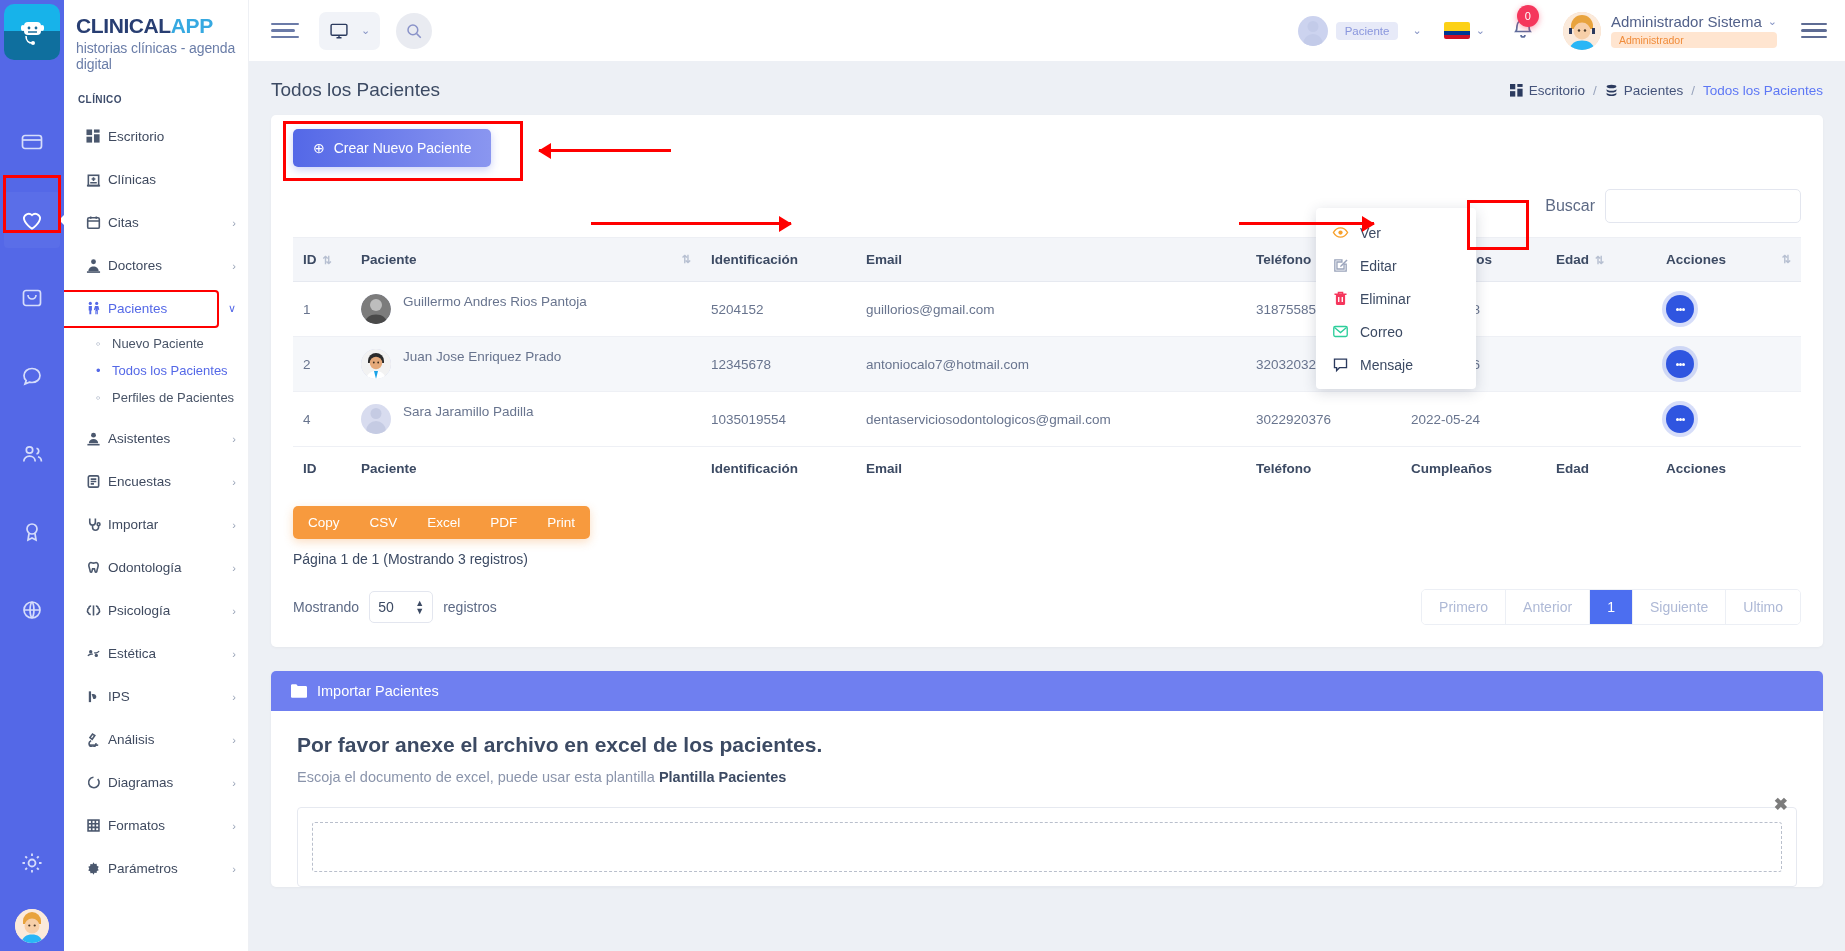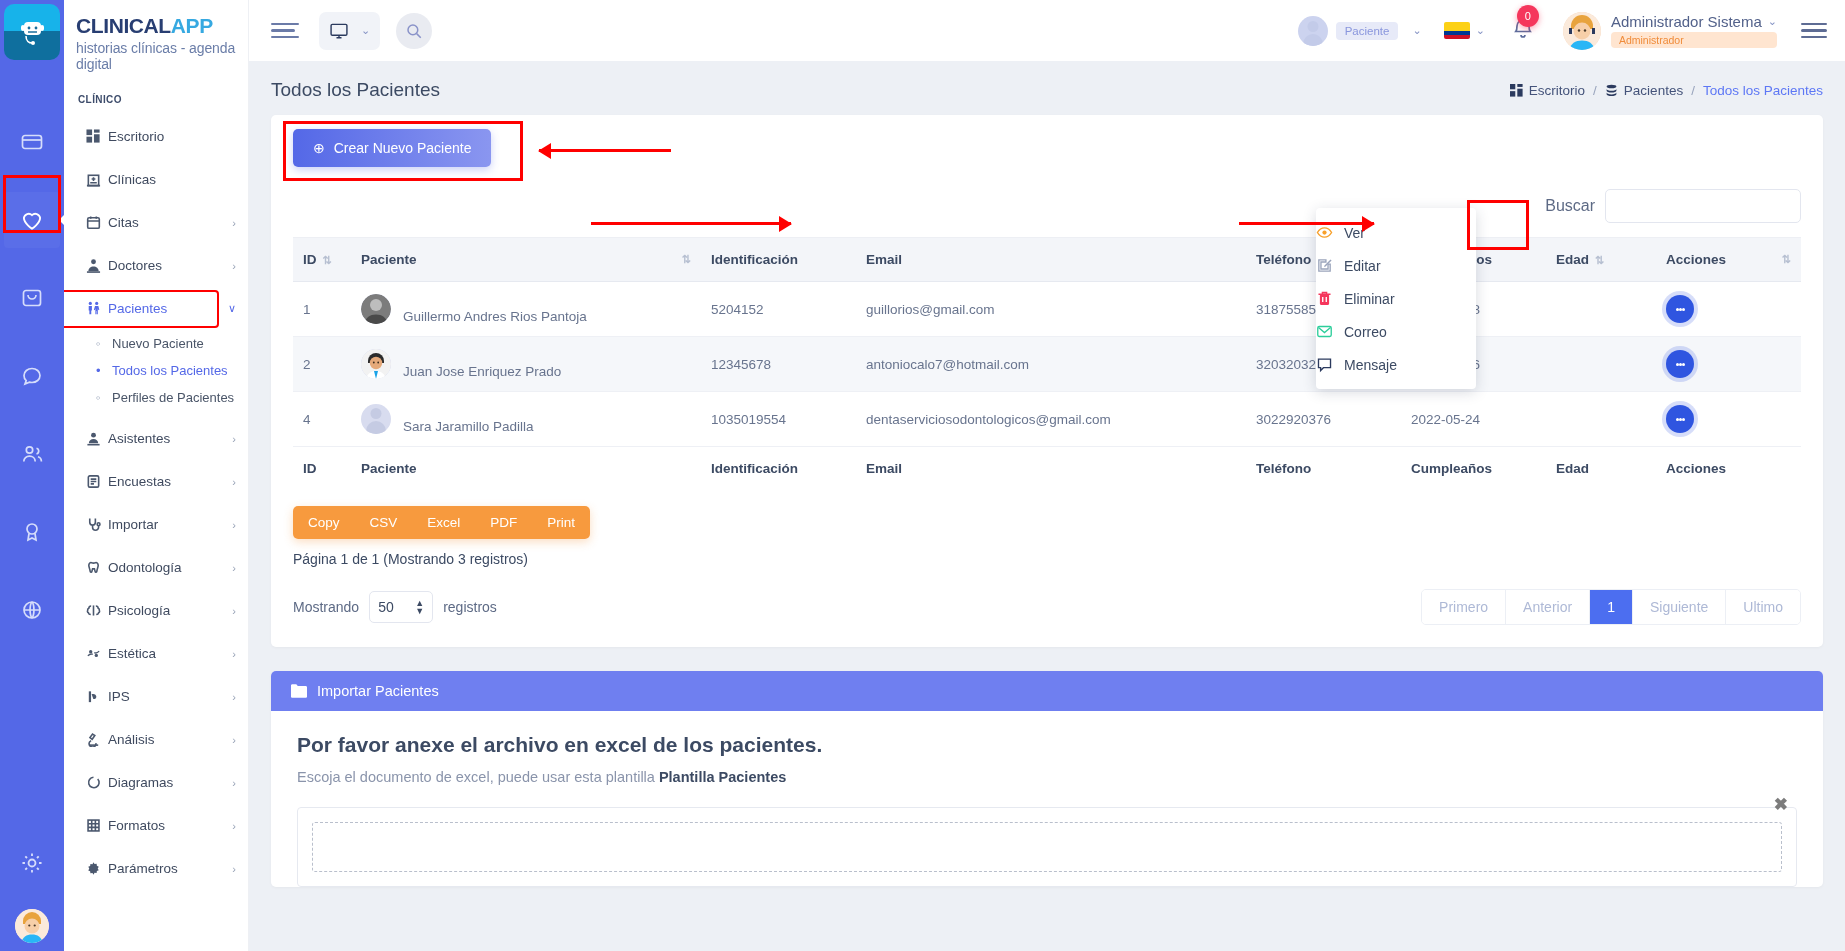--- a/index.html
+++ b/index.html
@@ -176,21 +176,21 @@
   table.dt tbody td {
     font-size:13.5px; color:#68748e; padding: 12px 10px; border-bottom:1px solid #eef0f5;
     vertical-align: middle;
   }
   table.dt tbody tr:nth-child(even) { background:#f5f7fa; }
   table.dt tfoot th {
     font-size:13.5px; color:#3c4a63; font-weight:bold; text-align:left;
     padding: 14px 10px; border-top:1px solid #e6e9f0;
   }
   .sort-ic { color:#b6bfd1; font-size:11px; margin-left:6px; }
-  .pt-cell { display:flex; align-items:flex-end; gap:12px; }
+  .pt-cell { display:flex; align-items:flex-start; gap:12px; }
   .pt-av { width:30px; height:30px; border-radius:50%; overflow:hidden; background:#d8dcef; position:relative; flex:none; }
   .av-generic::before { content:""; position:absolute; left:50%; top:4px; transform:translateX(-50%);
      width:11px; height:11px; border-radius:50%; background:#c5cbe3; }
   .av-generic::after { content:""; position:absolute; left:50%; top:17px; transform:translateX(-50%);
      width:20px; height:14px; border-radius:10px 10px 0 0; background:#c5cbe3; }
   .act-btn {
     width:28px; height:28px; border-radius:50%; background:#2f55e0; color:#fff;
     display:flex; align-items:center; justify-content:center; cursor:pointer;
     box-shadow: 0 0 0 4px rgba(90,120,230,.25); font-size:13px; letter-spacing:0; line-height:1;
   }
@@ -199,21 +199,21 @@
   .actions-highlight {
     position:absolute; width:62px; height:50px; border:3px solid #ff0000;
     pointer-events:none; z-index:25;
   }
 
   
   .dd-menu {
     position:absolute; background:#fff; border-radius:4px;
     box-shadow: 0 3px 14px rgba(40,50,80,.18); padding: 8px 0; width: 160px; z-index: 24;
   }
-  .dd-item { display:flex; align-items:center; gap:11px; padding: 8px 0; font-size:14px; color:#3c4a63; cursor:pointer; }
+  .dd-item { display:flex; align-items:center; gap:11px; padding: 8px 16px; font-size:14px; color:#3c4a63; cursor:pointer; }
 
   .exports { margin-top: 16px; display:inline-flex; border-radius:5px; overflow:hidden;
      box-shadow: 0 3px 10px rgba(243,146,55,.3); }
   .exp-btn { background:#f79a3e; color:#fff; font-size:13.5px; padding: 9px 15px; cursor:pointer; }
   .page-info { margin-top: 12px; font-size:14px; color:#3c4a63; }
 
   .bottom-row { display:flex; align-items:center; margin-top: 22px; }
   .show-sel { display:flex; align-items:center; gap:10px; font-size:14px; color:#5d6a85; }
   .sel-box {
     width:64px; height:32px; border:1px solid #e3e6ef; border-radius:5px;

